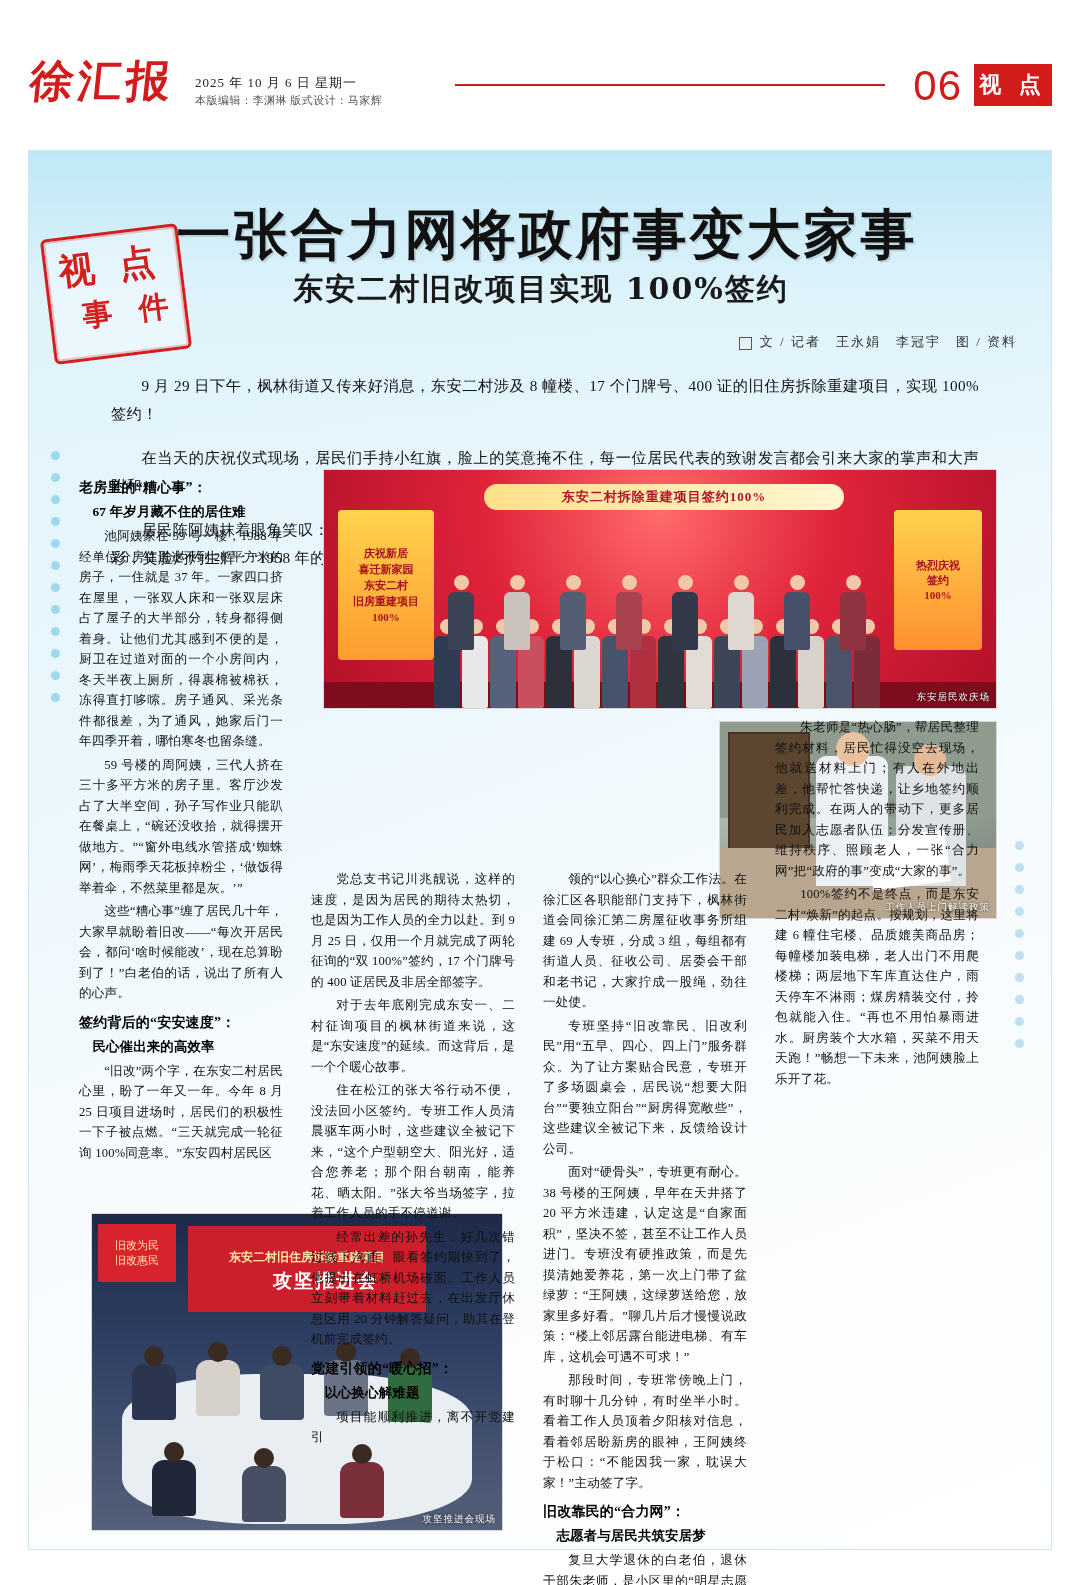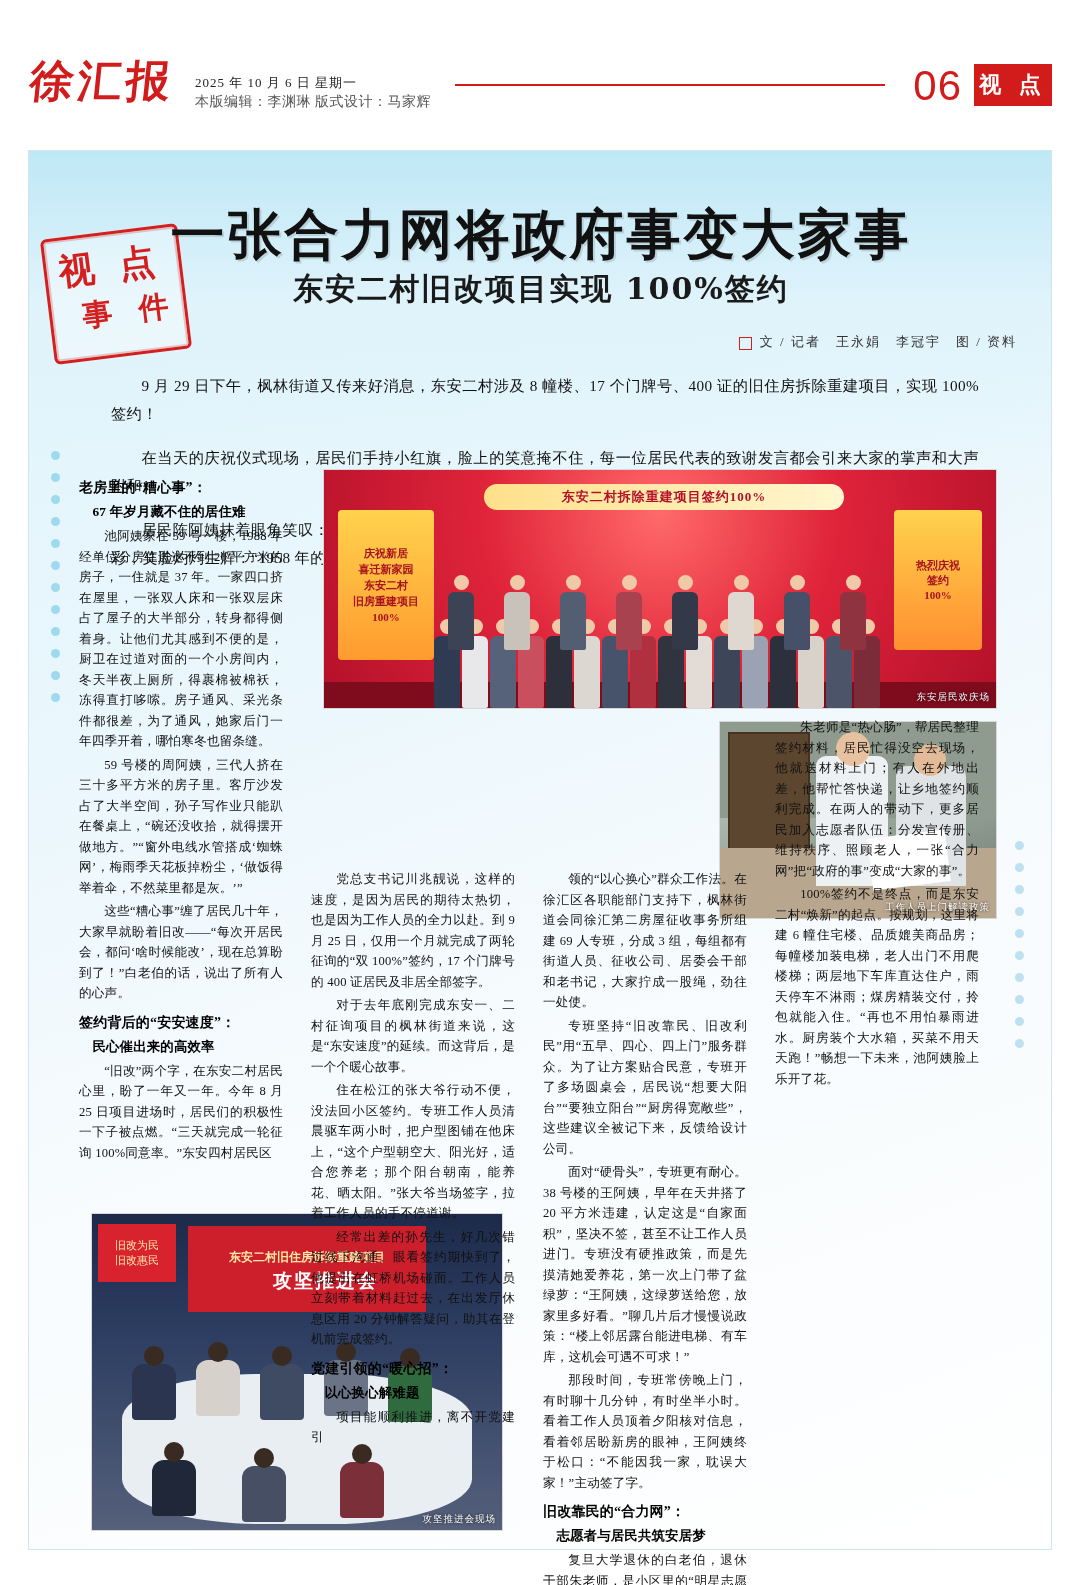--- a/index.html
+++ b/index.html
@@ -21,21 +21,21 @@
     font-size:44px;font-weight:bold;color:#d21b1b;
     letter-spacing:4px;
     transform:skewX(-6deg);
   }
   .issue-line{
     position:absolute;left:195px;top:74px;
     font-size:13px;color:#222;letter-spacing:1px;
   }
   .issue-line2{
     position:absolute;left:195px;top:93px;
-    font-size:14px;color:#555;letter-spacing:0.5px;
+    font-size:11px;color:#555;letter-spacing:0.5px;
   }
   .rule-red{
     position:absolute;left:455px;top:84px;width:430px;height:2px;background:#d21b1b;
   }
   .pagenum{
     position:absolute;right:118px;top:62px;
     font-family:"Liberation Sans",sans-serif;
     font-size:42px;font-weight:normal;color:#d21b1b;
     letter-spacing:1px;
   }
@@ -82,20 +82,21 @@
   }
   .stamp .s2{
     position:absolute;left:30px;top:58px;font-size:30px;font-weight:bold;color:#d41f1f;
     letter-spacing:8px;font-family:"DejaVu Serif",serif;
   }
   .headline{
     position:absolute;left:0;top:48px;width:1024px;text-align:center;
     font-family:"DejaVu Serif",serif;
     font-size:54px;font-weight:bold;color:#111;letter-spacing:3px;
     text-shadow:2px 2px 0 rgba(0,0,0,.12);
+    padding-left:6px;
   }
   .subhead{
     position:absolute;left:0;top:118px;width:1024px;text-align:center;
     font-family:"DejaVu Serif",serif;
     font-size:30px;font-weight:bold;color:#1a1a1a;letter-spacing:2px;
   }
   .byline{
     position:absolute;right:34px;top:182px;
     font-size:13px;color:#333;letter-spacing:2px;
   }
@@ -432,21 +433,21 @@
       <p>59 号楼的周阿姨，三代人挤在三十多平方米的房子里。客厅沙发占了大半空间，孙子写作业只能趴在餐桌上，“碗还没收拾，就得摆开做地方。”“窗外电线水管搭成‘蜘蛛网’，梅雨季天花板掉粉尘，‘做饭得举着伞，不然菜里都是灰。’”</p>
       <p>这些“糟心事”缠了居民几十年，大家早就盼着旧改——“每次开居民会，都问‘啥时候能改’，现在总算盼到了！”白老伯的话，说出了所有人的心声。</p>
       <div class="sec-h">签约背后的“安安速度”：</div>
       <div class="sec-h2">民心催出来的高效率</div>
       <p>“旧改”两个字，在东安二村居民心里，盼了一年又一年。今年 8 月 25 日项目进场时，居民们的积极性一下子被点燃。“三天就完成一轮征询 100%同意率。”东安四村居民区</p>
     </div>
 
     <div class="col c2" style="top:400px">
       <p>党总支书记川兆靓说，这样的速度，是因为居民的期待太热切，也是因为工作人员的全力以赴。到 9 月 25 日，仅用一个月就完成了两轮征询的“双 100%”签约，17 个门牌号的 400 证居民及非居全部签字。</p>
       <p>对于去年底刚完成东安一、二村征询项目的枫林街道来说，这是“东安速度”的延续。而这背后，是一个个暖心故事。</p>
-      <p>住在松江的张大爷行动不便，没法回小区签约。专班工作人员清晨驱车两小时，把户型图铺在他床上，“这个户型朝空大、阳光好，适合您养老；那个阳台朝南，能养花、晒太阳。”张大爷当场签字，拉着工作人员的手不停道谢。</p>
+      <p>住在松江的张大爷行动不便，没法回小区签约。专班工作人员清晨驱车两小时，这些建议全被记下来，“这个户型朝空大、阳光好，适合您养老；那个阳台朝南，能养花、晒太阳。”张大爷当场签字，拉着工作人员的手不停道谢。</p>
       <p>经常出差的孙先生，好几次错过线下沟通。眼看签约期快到了，他提出在虹桥机场碰面。工作人员立刻带着材料赶过去，在出发厅休息区用 20 分钟解答疑问，助其在登机前完成签约。</p>
       <div class="sec-h">党建引领的“暖心招”：</div>
       <div class="sec-h2">以心换心解难题</div>
       <p>项目能顺利推进，离不开党建引</p>
     </div>
 
     <div class="col c3" style="top:400px">
       <p>领的“以心换心”群众工作法。在徐汇区各职能部门支持下，枫林街道会同徐汇第二房屋征收事务所组建 69 人专班，分成 3 组，每组都有街道人员、征收公司、居委会干部和老书记，大家拧成一股绳，劲往一处使。</p>
       <p>专班坚持“旧改靠民、旧改利民”用“五早、四心、四上门”服务群众。为了让方案贴合民意，专班开了多场圆桌会，居民说“想要大阳台”“要独立阳台”“厨房得宽敞些”，这些建议全被记下来，反馈给设计公司。</p>
       <p>面对“硬骨头”，专班更有耐心。38 号楼的王阿姨，早年在天井搭了 20 平方米违建，认定这是“自家面积”，坚决不签，甚至不让工作人员进门。专班没有硬推政策，而是先摸清她爱养花，第一次上门带了盆绿萝：“王阿姨，这绿萝送给您，放家里多好看。”聊几片后才慢慢说政策：“楼上邻居露台能进电梯、有车库，这机会可遇不可求！”</p>

